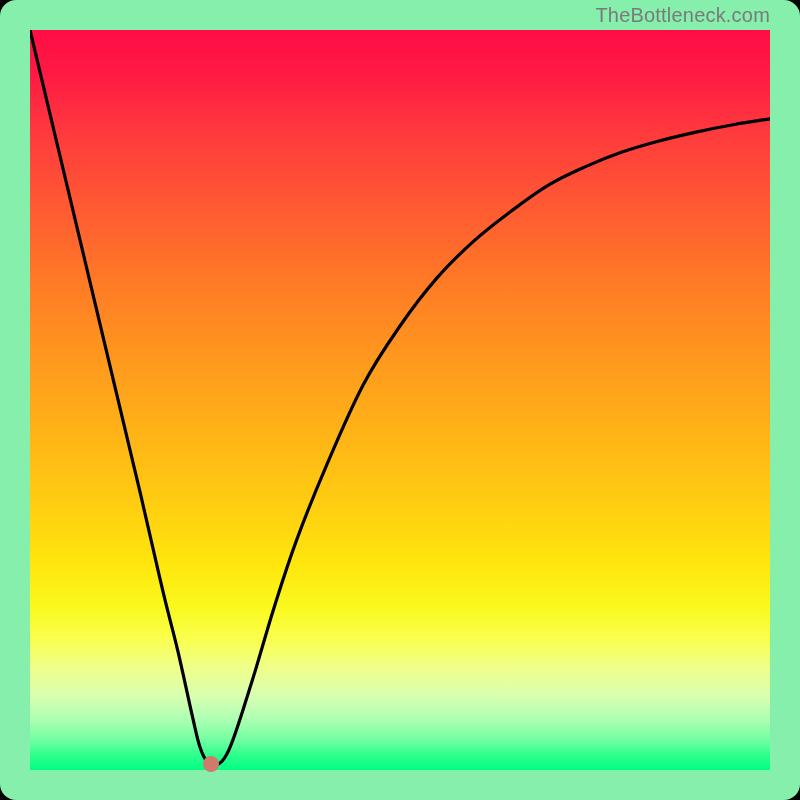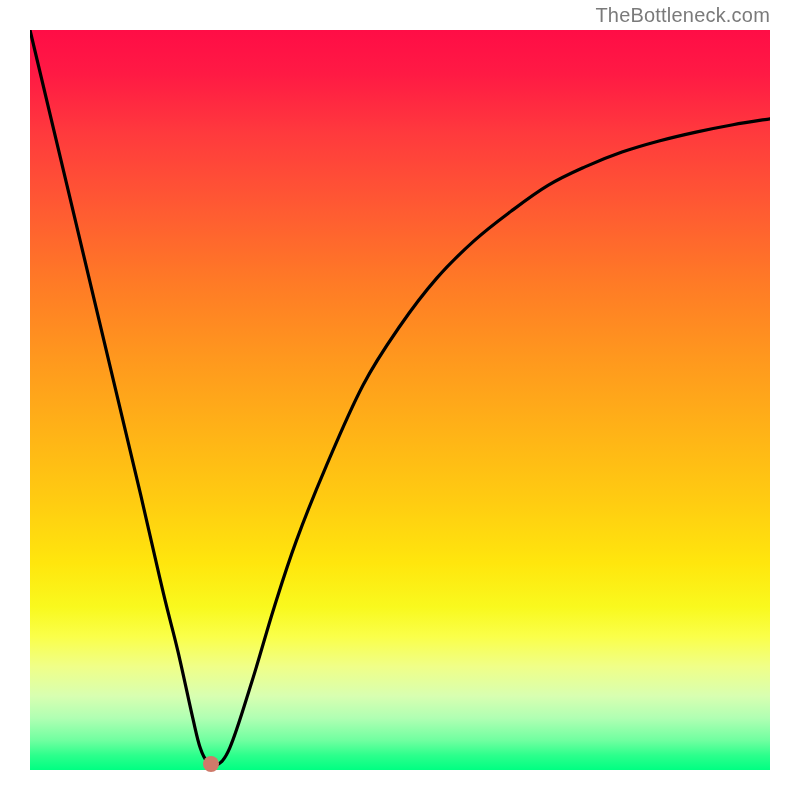--- a/index.html
+++ b/index.html
@@ -8,21 +8,22 @@
     width: 800px;
     height: 800px;
     overflow: hidden;
     background: #000;
     font-family: Arial, Helvetica, sans-serif;
   }
   .chart-container {
     position: relative;
     width: 800px;
     height: 800px;
-    background: #ffffff;
+    background: #86efac;
+    border-radius: 16px;
   }
   .plot-area {
     position: absolute;
     left: 30px;
     top: 30px;
     width: 740px;
     height: 740px;
     
     background: linear-gradient(
       to bottom,

